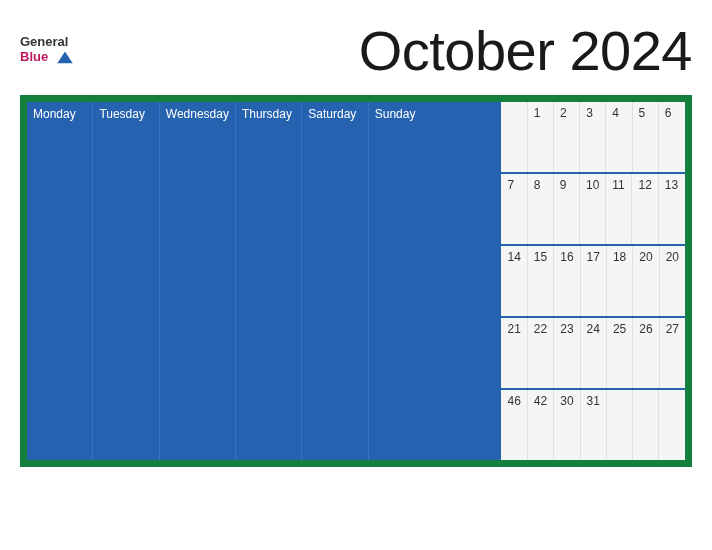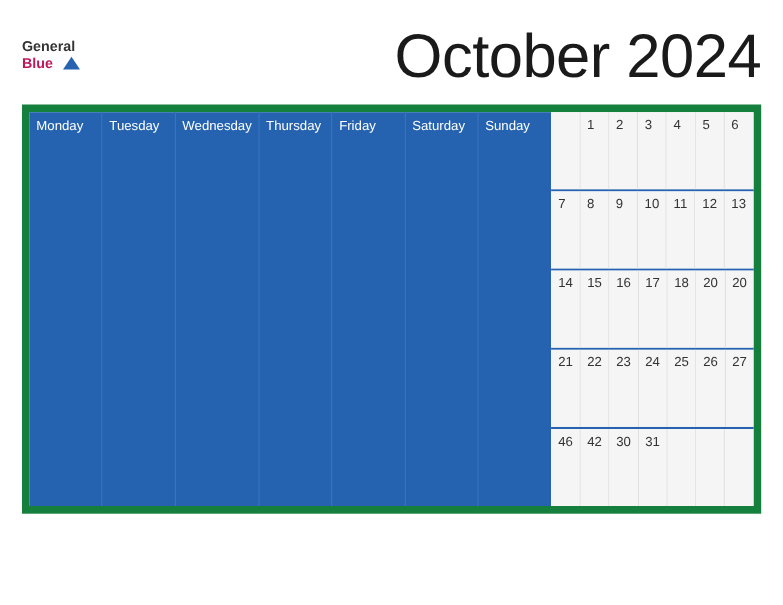--- a/index.html
+++ b/index.html
@@ -146,21 +146,20 @@
     <div class="month-title">October 2024</div>
   </div>
 
   <div class="calendar">
 
     <div class="calendar-header">
       <div class="day-name">Monday</div>
       <div class="day-name">Tuesday</div>
       <div class="day-name">Wednesday</div>
       <div class="day-name">Thursday</div>
-      <div class="day-name">Friday</div>
       <div class="day-name">Saturday</div>
       <div class="day-name">Sunday</div>
     </div>
 
     <div class="calendar-body">
 
       <div class="calendar-row">
         <div class="calendar-cell empty"></div>
         <div class="calendar-cell"><span class="day-number">1</span></div>
         <div class="calendar-cell"><span class="day-number">2</span></div>

